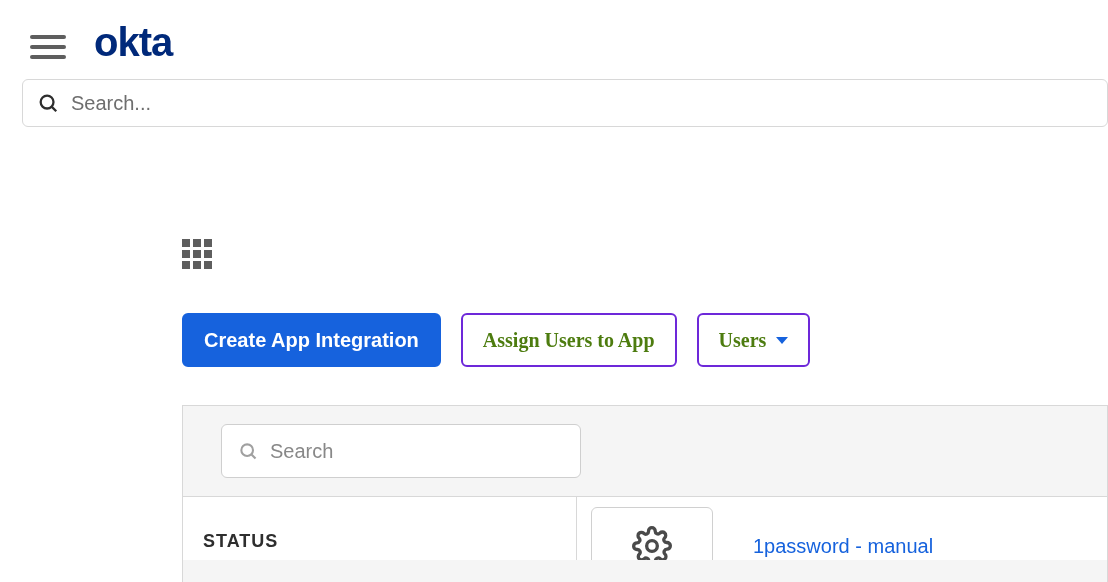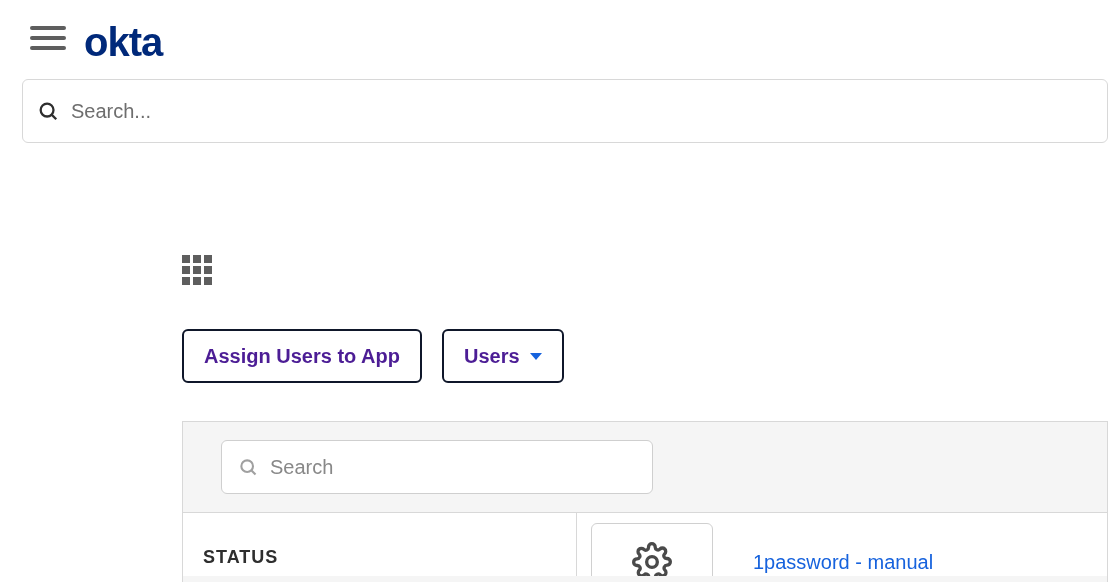--- a/index.html
+++ b/index.html
@@ -10,23 +10,23 @@
   body {
     font-family: -apple-system, BlinkMacSystemFont, "Segoe UI", Helvetica, Arial, sans-serif;
     background: #ffffff;
     width: 1108px;
     height: 582px;
     overflow: hidden;
     color: #1a1a1a;
   }
   .topbar {
     display: flex;
-    align-items: flex-start;
+    align-items: flex-end;
     padding: 20px 39px 14px 30px;
-    gap: 18px;
+    gap: 28px;
   }
   .hamburger {
     display: flex;
     flex-direction: column;
     justify-content: center;
     gap: 6px;
     width: 36px;
     height: 36px;
     cursor: pointer;
   }
@@ -45,21 +45,21 @@
     font-family: -apple-system, BlinkMacSystemFont, "Segoe UI", Helvetica, Arial, sans-serif;
   }
   .global-search-wrap {
     margin: 0 0 0 22px;
   }
   .global-search {
     display: flex;
     align-items: center;
     border: 1px solid #d8d8d8;
     border-radius: 6px;
-    height: 64px;
+    height: 48px;
     padding: 0 14px;
     width: 1086px;
   }
   .global-search svg {
     width: 22px;
     height: 22px;
     color: #2e2e2e;
     flex: 0 0 auto;
   }
   .global-search input {
@@ -117,22 +117,23 @@
     justify-content: center;
     white-space: nowrap;
   }
   .btn-primary {
     background: #1662dd;
     color: #ffffff;
     border: 2px solid #1662dd;
   }
   .btn-secondary {
     background: #ffffff;
-    color: #4c1d95;
-    border: 2px solid #0f172a;
+    color: #4d7c0f;
+    border: 2px solid #6d28d9;
+    font-family: Liberation Serif, serif;
   }
   .btn-more {
     gap: 10px;
   }
   .caret-down {
     width: 0;
     height: 0;
     border-left: 6px solid transparent;
     border-right: 6px solid transparent;
     border-top: 7px solid #1662dd;
@@ -146,21 +147,21 @@
   }
   .panel {
     margin-top: 38px;
     border: 1px solid #d8d8d8;
     background: #f5f5f5;
     width: 926px;
     min-height: 200px;
   }
   .panel-search {
     margin: 18px 0 18px 38px;
-    width: 432px;
+    width: 360px;
     height: 54px;
     background: #ffffff;
     border: 1px solid #cfcfcf;
     border-radius: 6px;
     display: flex;
     align-items: center;
     padding: 0 16px;
   }
   .panel-search svg {
     width: 20px;
@@ -262,20 +263,21 @@
       <span></span>
         <span></span>
         <span></span>
       <span></span>
         <span></span>
         <span></span>
     </div>
   </div>
 
   <div class="button-row">
+    <button class="btn btn-primary">Create App Integration</button>
 
 
     <button class="btn btn-secondary">Assign Users to App</button>
 
     <button class="btn btn-secondary btn-more">
       <span>Users</span>
       <span class="caret-down"></span>
     </button>
   </div>
 

